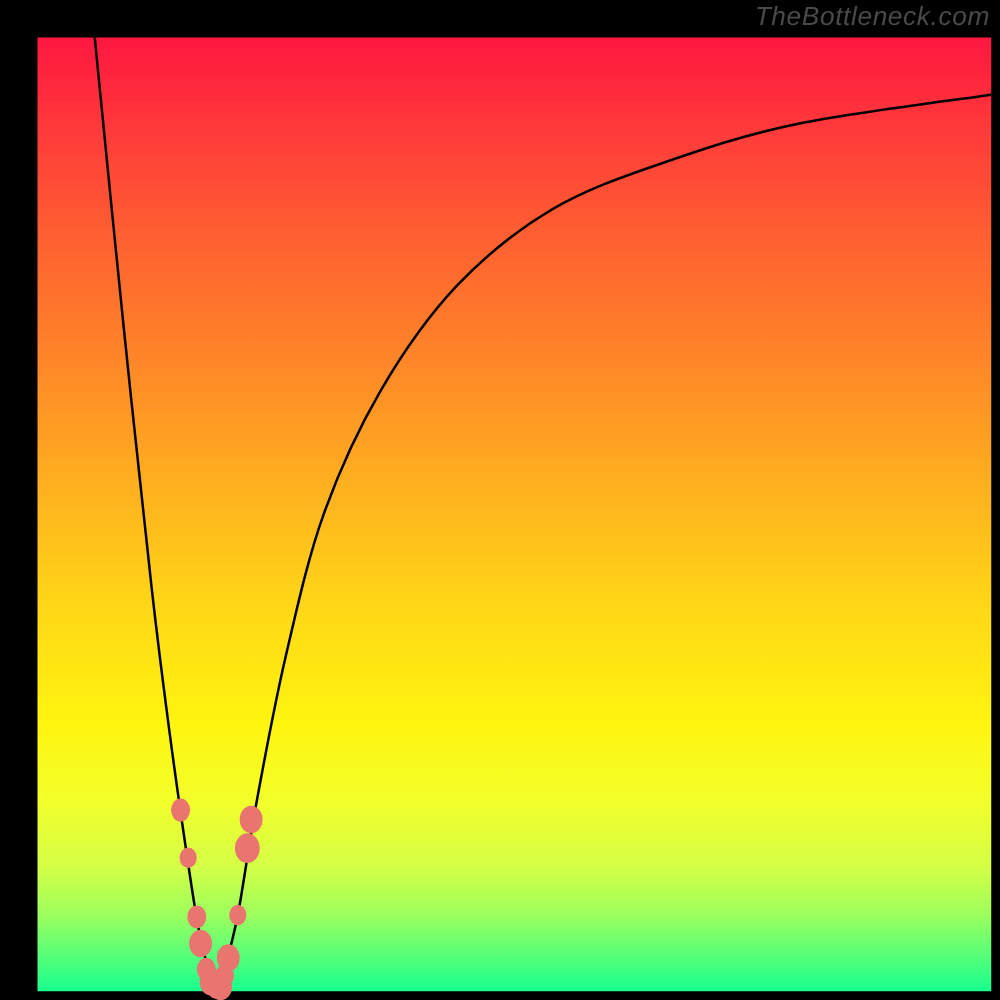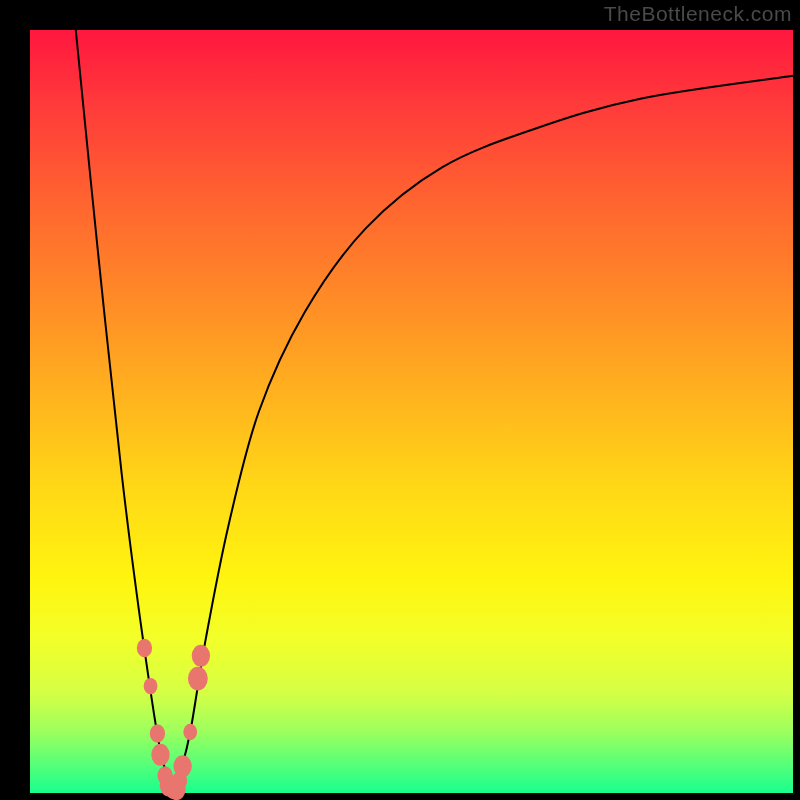--- a/index.html
+++ b/index.html
@@ -9,20 +9,21 @@
     height: 800px;
     overflow: hidden;
     background: #000;
     font-family: Arial, Helvetica, sans-serif;
   }
   .frame {
     position: relative;
     width: 800px;
     height: 636px;
     background: #000;
+    font-style: italic;
   }
   .plot-area {
     position: absolute;
     left: 30px;
     top: 30px;
     width: 763px;
     height: 763px;
     background: linear-gradient(to bottom,
       #ff173f 0%,
       #ff3b3a 10%,

